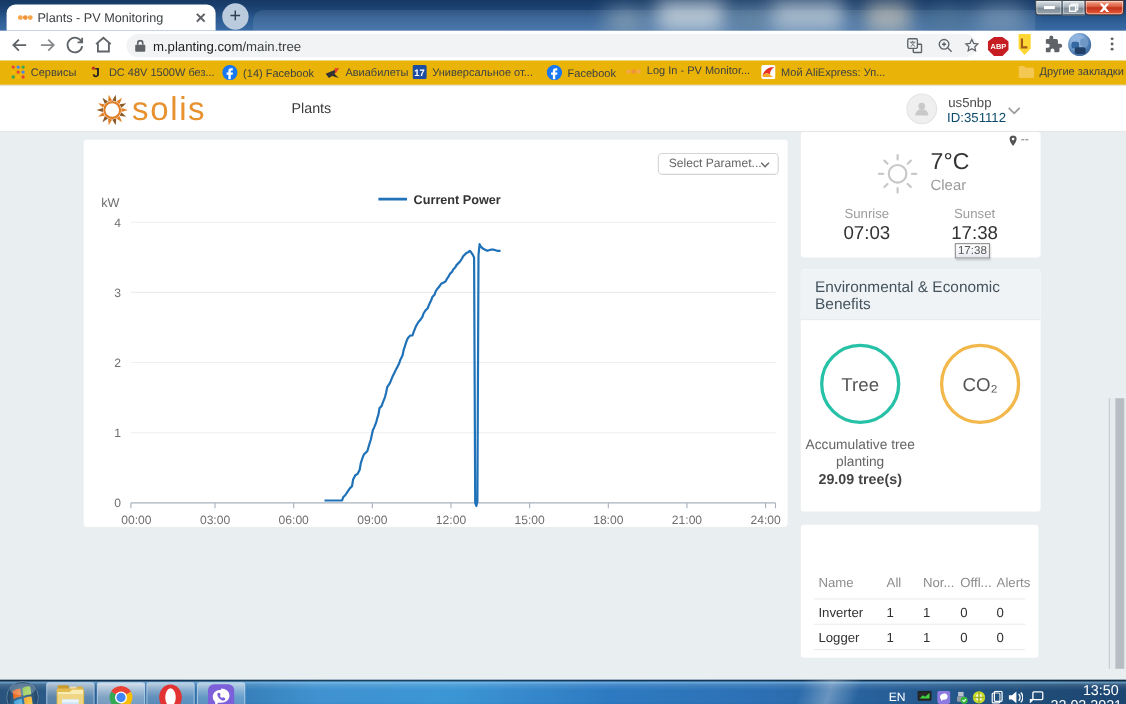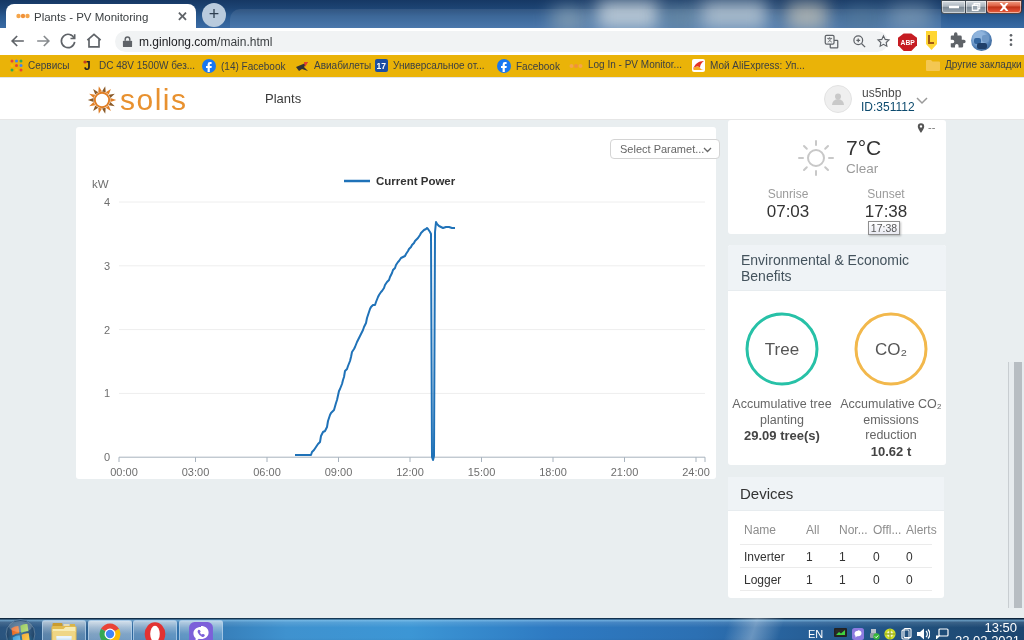--- a/index.html
+++ b/index.html
@@ -47,21 +47,21 @@
 #user { position:absolute; left:824px; top:5px; }
 #user .av { position:absolute; left:0; top:2px; width:28px; height:28px; border-radius:50%; background:#efefef; border:1px solid #e3e3e3; }
 #user .n1 { position:absolute; left:38px; top:3px; font-size:12px; color:#4a4a4a; }
 #user .n2 { position:absolute; left:37px; top:17px; font-size:12px; color:#0c4a6e; }
 
 
 #content { left:0; top:121px; width:1024px; height:487px; background:#e9eef0; }
 .card { position:absolute; background:#fff; border-radius:3px; }
 #chartcard { left:76px; top:6px; width:640px; height:352px; }
 #selparam { position:absolute; left:522px; top:12px; width:110px; height:20px; border:1px solid #d4d4d4; border-radius:4px;
-  font-size:11px; color:#666; line-height:18px; padding-left:9px; background:#fff;margin-left:12px; }
+  font-size:11px; color:#666; line-height:18px; padding-left:9px; background:#fff; }
 
 #weathercard { left:728px; top:-1px; width:218px; height:114px; }
 #envcard { left:728px; top:124px; width:218px; height:220px; overflow:hidden; }
 #envhead { position:absolute; left:0; top:0; width:218px; height:46px; background:#eff3f6; border-bottom:1px solid #e7ecef;
   font-size:14px; color:#44535d; padding:7px 0 0 13px; line-height:16px; }
 #devcard { left:728px; top:356px; width:216px; height:121px; }
 #devhead { position:absolute; left:0; top:0; width:216px; height:34px; background:#eff3f6; border-bottom:1px solid #e7ecef;
   font-size:15px; color:#333; padding:8px 0 0 12px; }
 
 .ctr { text-align:center; }
@@ -142,21 +142,21 @@
       <path d="M20 4v5h-5" fill="none"></path>
     </svg>
   <svg class="navic" style="left:84px" viewBox="0 0 24 24" fill="none" stroke="#5f6368" stroke-width="2">
       <path d="M4 11l8-7 8 7M6 10v9h12v-9"></path>
     </svg>
   <div id="omnibox">
     <svg style="position:absolute;left:7px;top:5px" width="11" height="12" viewBox="0 0 12 13" fill="#5f6368">
         <rect x="1" y="5" width="10" height="7" rx="1"></rect>
         <path d="M3.5 5V3.5a2.5 2.5 0 0 1 5 0V5" fill="none" stroke="#5f6368" stroke-width="1.6"></path>
       </svg>
-    <div class="url"><span style="color:#202124">m.ginlong.com</span><span style="color:#3c4043">/main.html</span></div>
+    <div class="url"><span style="color:#202124">m.planting.com</span><span style="color:#3c4043">/main.tree</span></div>
 
     <svg class="rightic" style="left:709px;top:3px" width="15" height="15" viewBox="0 0 24 24" fill="none" stroke="#5f6368" stroke-width="2">
         <rect x="2" y="2" width="14" height="14" rx="2"></rect>
         <path d="M5 7h8M9 5v2M11.5 7c-.8 2.6-3 4.8-5.5 6M7 7c1 2.6 3 4.8 5.5 6" stroke-width="1.3"></path>
         <path d="M16 10h5a1 1 0 0 1 1 1v10a1 1 0 0 1-1 1h-10a1 1 0 0 1-1-1v-5" stroke-width="2"></path>
       </svg>
     <svg class="rightic" style="left:737px;top:3px" width="15" height="15" viewBox="0 0 24 24" fill="none" stroke="#5f6368" stroke-width="2">
         <circle cx="10" cy="10" r="7"></circle>
         <path d="M15.5 15.5L21 21M7 10h6M10 7v6"></path>
       </svg>
@@ -360,25 +360,23 @@
     <div id="envhead">Environmental &amp; Economic<br>Benefits</div>
     <svg style="position:absolute;left:16px;top:66px" width="76" height="76" viewBox="0 0 76 76">
       <circle cx="38" cy="38" r="35" fill="none" stroke="#27c1a7" stroke-width="3"></circle>
       <text x="38" y="44" font-size="17" fill="#555" text-anchor="middle" font-family="Liberation Sans">Tree</text>
     </svg>
     <svg style="position:absolute;left:125px;top:66px" width="76" height="76" viewBox="0 0 76 76">
       <circle cx="38" cy="38" r="35" fill="none" stroke="#f2b84c" stroke-width="3"></circle>
       <text x="38" y="44" font-size="17" fill="#555" text-anchor="middle" font-family="Liberation Sans">CO₂</text>
     </svg>
     <div class="ctr" style="position:absolute;left:4px;top:152px;width:100px;font-size:12.5px;color:#666;line-height:15.5px">Accumulative tree planting<br><b style="color:#444;font-size:13px">29.09 tree(s)</b></div>
-    <div class="ctr" style="position:absolute;left:111px;top:152px;width:104px;font-size:12.5px;color:#666;line-height:15.5px">Accumulative CO₂ emissions reduction<br><b style="color:#444;font-size:13px">10.62 t</b></div>
   </div>
 
   <div id="devcard" class="card">
-    <div id="devhead">Devices</div>
     <div id="devtable">
       <div class="hrow" style="position:relative;height:21px">
         <span style="position:absolute;left:4px">Name</span>
           <span style="position:absolute;left:66px">All</span>
         <span style="position:absolute;left:99px">Nor...</span>
           <span style="position:absolute;left:133px">Offl...</span>
         <span style="position:absolute;left:166px">Alerts</span>
       </div>
       <div class="line"></div>
       <div style="position:relative;height:22px;padding-top:5px">

